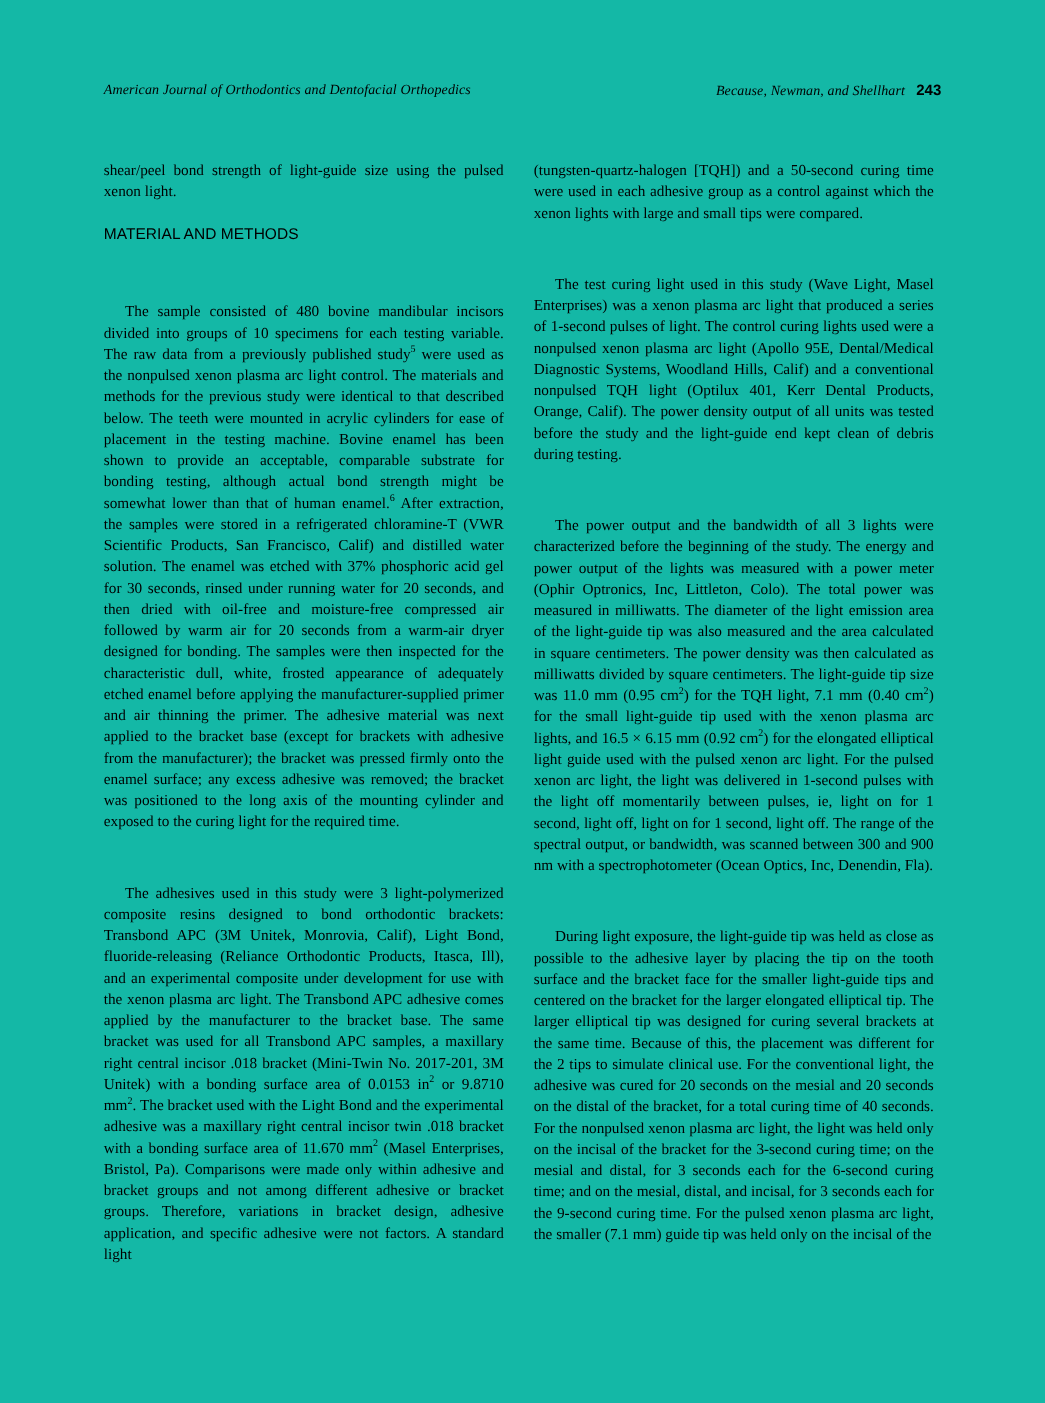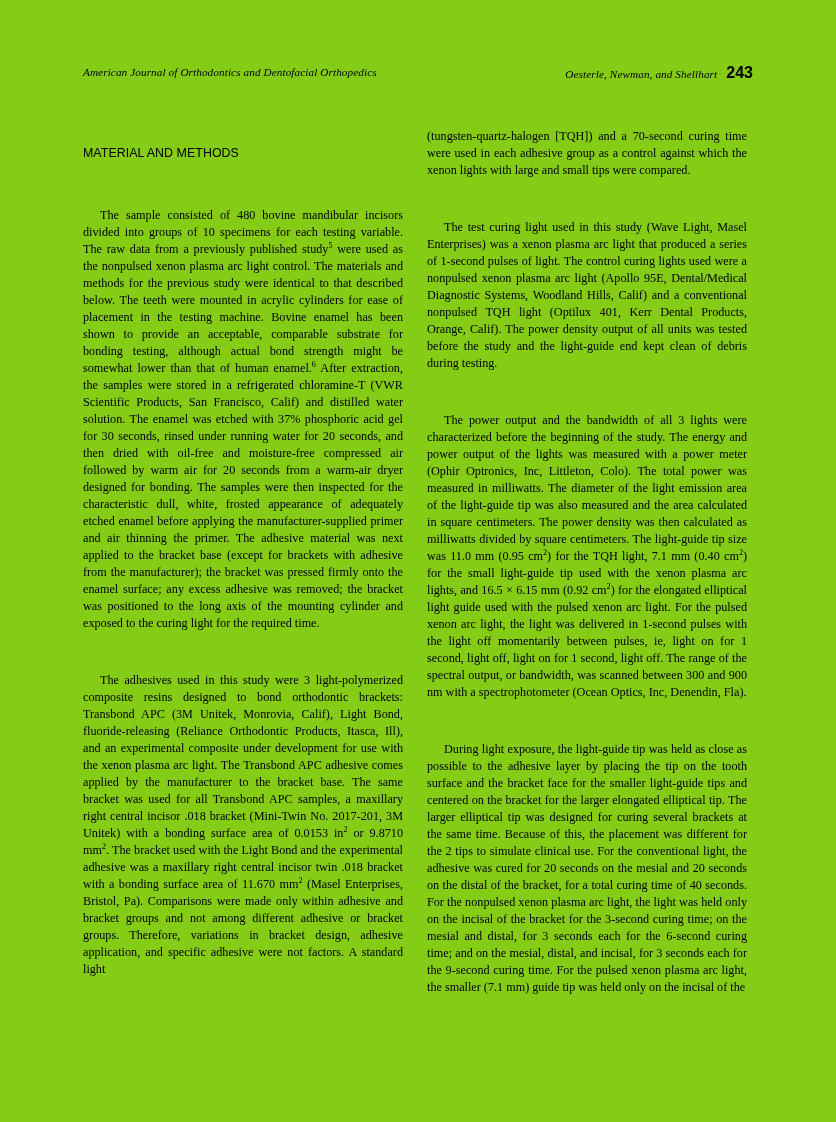--- a/index.html
+++ b/index.html
@@ -15,21 +15,21 @@
     font-family: "Liberation Serif", "DejaVu Serif", serif;
     color: #000000;
     overflow: hidden;
   }
 
   .page {
     position: absolute;
     left: 0; top: 0;
     width: 836px;
     height: 1122px;
-    background: #84cc16;
+    background: #14b8a6;
   }
 
   
   .running-head {
     position: absolute;
     left: 83px;
     top: 64px;
     width: 670px;
     height: 36px;
   }
@@ -53,21 +53,21 @@
     font-size: 11.2px;
     line-height: 17px;
   }
   .rh-right .authors {
     font-style: italic;
     letter-spacing: 0.1px;
   }
   .rh-right .pageno {
     font-weight: bold;
     font-style: normal;
-    font-size: 16px;
+    font-size: 12px;
     margin-left: 9px;
     font-family: "Liberation Sans", "DejaVu Sans", sans-serif;
   }
 
   
   .columns {
     position: absolute;
     left: 83px;
     top: 128px;
     width: 670px;
@@ -116,42 +116,43 @@
 </head>
 <body>
 
 <div class="page">
 
   <div class="running-head">
     <div class="rh-left">
       <div class="rh-line1">American Journal of Orthodontics and Dentofacial Orthopedics</div>
     </div>
     <div class="rh-right">
-      <span class="authors">Oesterle, Newman, and Shellhart</span><span class="pageno">243</span>
+      <span class="authors">Because, Newman, and Shellhart</span><span class="pageno">243</span>
     </div>
   </div>
 
   <div class="columns">
 
     <div class="col col-left">
 
+      <p class="body cont">shear/peel bond strength of light-guide size using the pulsed xenon light.</p>
 
       <div class="sp-before-head"></div>
       <h2 class="section-head">MATERIAL AND METHODS</h2>
       <div class="sp-after-head"></div>
 
       <p class="body indent"><span>The sample consisted of 480 bovine mandibular incisors divided into groups of 10 specimens for each testing variable. The raw data from a previously published study</span><sup>5</sup><span> were used as the nonpulsed xenon plasma arc light control. The materials and methods for the previous study were identical to that described below. The teeth were mounted in acrylic cylinders for ease of placement in the testing machine. Bovine enamel has been shown to provide an acceptable, comparable substrate for bonding testing, although actual bond strength might be somewhat lower than that of human enamel.</span><sup>6</sup><span> After extraction, the samples were stored in a refrigerated chloramine-T (VWR Scientific Products, San Francisco, Calif) and distilled water solution. The enamel was etched with 37% phosphoric acid gel for 30 seconds, rinsed under running water for 20 seconds, and then dried with oil-free and moisture-free compressed air followed by warm air for 20 seconds from a warm-air dryer designed for bonding. The samples were then inspected for the characteristic dull, white, frosted appearance of adequately etched enamel before applying the manufacturer-supplied primer and air thinning the primer. The adhesive material was next applied to the bracket base (except for brackets with adhesive from the manufacturer); the bracket was pressed firmly onto the enamel surface; any excess adhesive was removed; the bracket was positioned to the long axis of the mounting cylinder and exposed to the curing light for the required time.</span></p>
 
       <p class="body indent"><span>The adhesives used in this study were 3 light-polymerized composite resins designed to bond orthodontic brackets: Transbond APC (3M Unitek, Monrovia, Calif), Light Bond, fluoride-releasing (Reliance Orthodontic Products, Itasca, Ill), and an experimental composite under development for use with the xenon plasma arc light. The Transbond APC adhesive comes applied by the manufacturer to the bracket base. The same bracket was used for all Transbond APC samples, a maxillary right central incisor .018 bracket (Mini-Twin No. 2017-201, 3M Unitek) with a bonding surface area of 0.0153 in</span><sup>2</sup><span> or 9.8710 mm</span><sup>2</sup><span>. The bracket used with the Light Bond and the experimental adhesive was a maxillary right central incisor twin .018 bracket with a bonding surface area of 11.670 mm</span><sup>2</sup><span> (Masel Enterprises, Bristol, Pa). Comparisons were made only within adhesive and bracket groups and not among different adhesive or bracket groups. Therefore, variations in bracket design, adhesive application, and specific adhesive were not factors. A standard light</span></p>
 
     </div>
 
     <div class="col col-right">
 
-      <p class="body cont">(tungsten-quartz-halogen [TQH]) and a 70-second curing time were used in each adhesive group as a control against which the xenon lights with large and small tips were compared.</p>
+      <p class="body cont">(tungsten-quartz-halogen [TQH]) and a 50-second curing time were used in each adhesive group as a control against which the xenon lights with large and small tips were compared.</p>
 
       <p class="body indent">The test curing light used in this study (Wave Light, Masel Enterprises) was a xenon plasma arc light that produced a series of 1-second pulses of light. The control curing lights used were a nonpulsed xenon plasma arc light (Apollo 95E, Dental/Medical Diagnostic Systems, Woodland Hills, Calif) and a conventional nonpulsed TQH light (Optilux 401, Kerr Dental Products, Orange, Calif). The power density output of all units was tested before the study and the light-guide end kept clean of debris during testing.</p>
 
       <p class="body indent"><span>The power output and the bandwidth of all 3 lights were characterized before the beginning of the study. The energy and power output of the lights was measured with a power meter (Ophir Optronics, Inc, Littleton, Colo). The total power was measured in milliwatts. The diameter of the light emission area of the light-guide tip was also measured and the area calculated in square centimeters. The power density was then calculated as milliwatts divided by square centimeters. The light-guide tip size was 11.0 mm (0.95 cm</span><sup>2</sup><span>) for the TQH light, 7.1 mm (0.40 cm</span><sup>2</sup><span>) for the small light-guide tip used with the xenon plasma arc lights, and 16.5 × 6.15 mm (0.92 cm</span><sup>2</sup><span>) for the elongated elliptical light guide used with the pulsed xenon arc light. For the pulsed xenon arc light, the light was delivered in 1-second pulses with the light off momentarily between pulses, ie, light on for 1 second, light off, light on for 1 second, light off. The range of the spectral output, or bandwidth, was scanned between 300 and 900 nm with a spectrophotometer (Ocean Optics, Inc, Denendin, Fla).</span></p>
 
       <p class="body indent">During light exposure, the light-guide tip was held as close as possible to the adhesive layer by placing the tip on the tooth surface and the bracket face for the smaller light-guide tips and centered on the bracket for the larger elongated elliptical tip. The larger elliptical tip was designed for curing several brackets at the same time. Because of this, the placement was different for the 2 tips to simulate clinical use. For the conventional light, the adhesive was cured for 20 seconds on the mesial and 20 seconds on the distal of the bracket, for a total curing time of 40 seconds. For the nonpulsed xenon plasma arc light, the light was held only on the incisal of the bracket for the 3-second curing time; on the mesial and distal, for 3 seconds each for the 6-second curing time; and on the mesial, distal, and incisal, for 3 seconds each for the 9-second curing time. For the pulsed xenon plasma arc light, the smaller (7.1 mm) guide tip was held only on the incisal of the</p>
 
     </div>
 
   </div>

